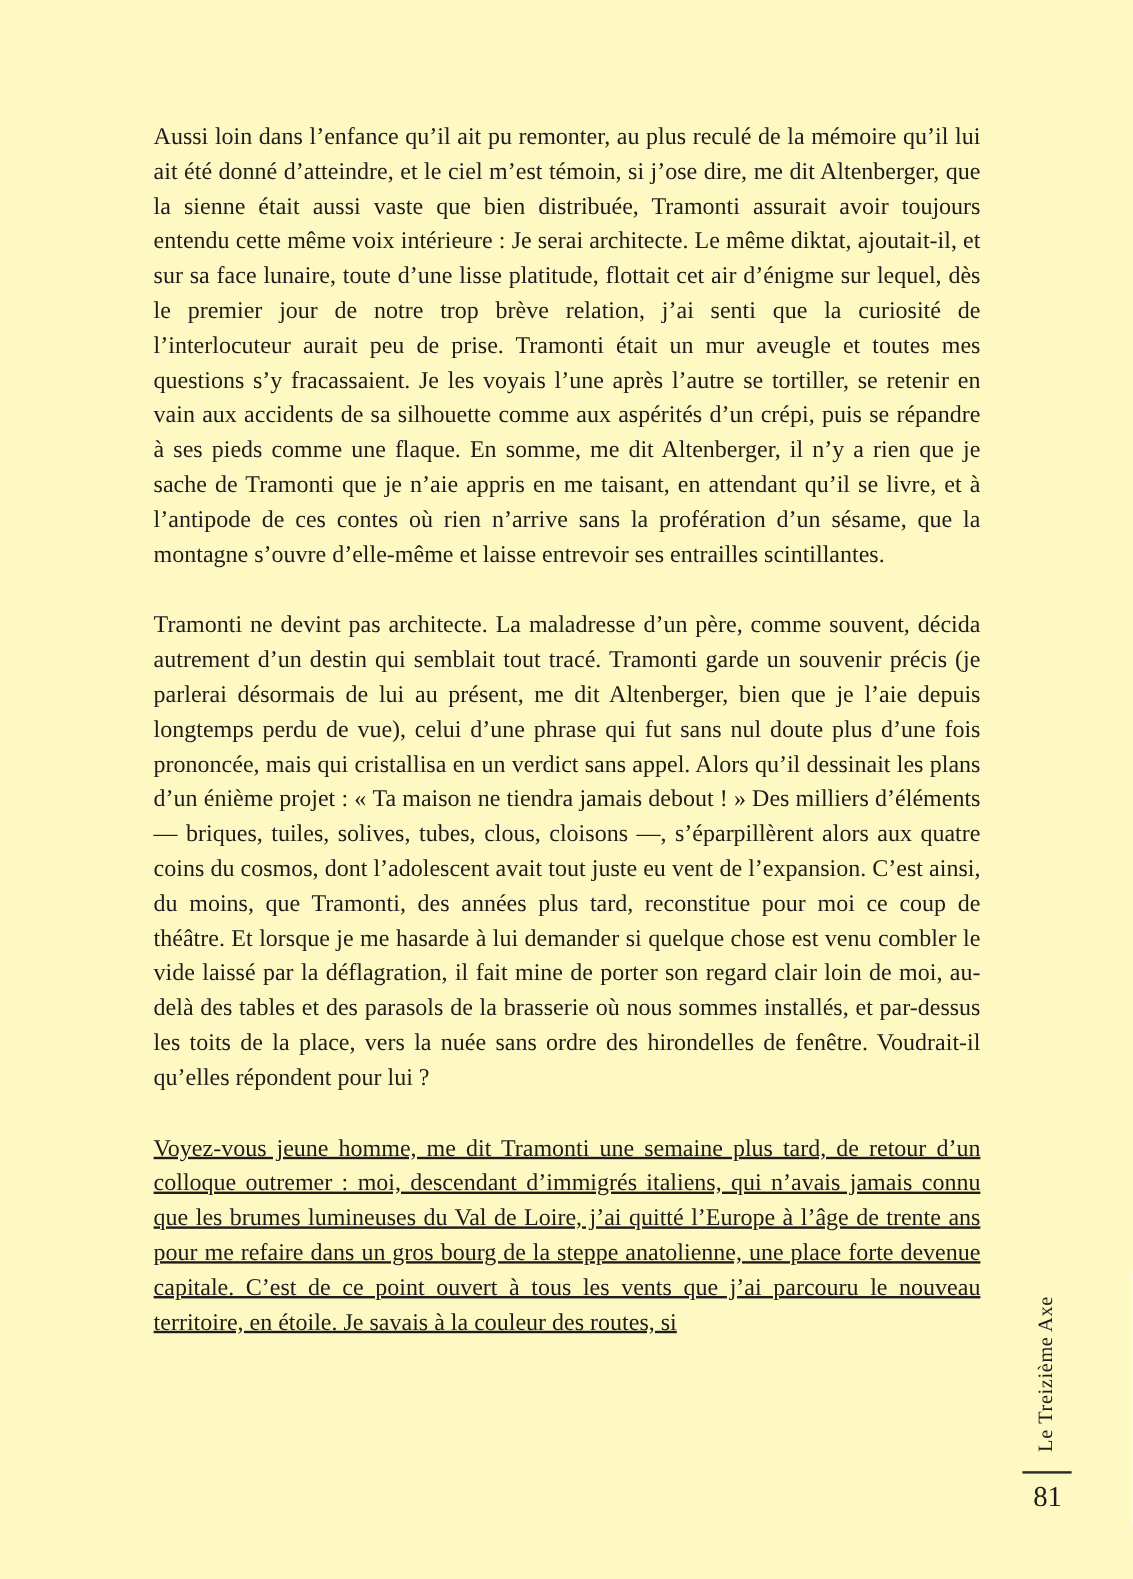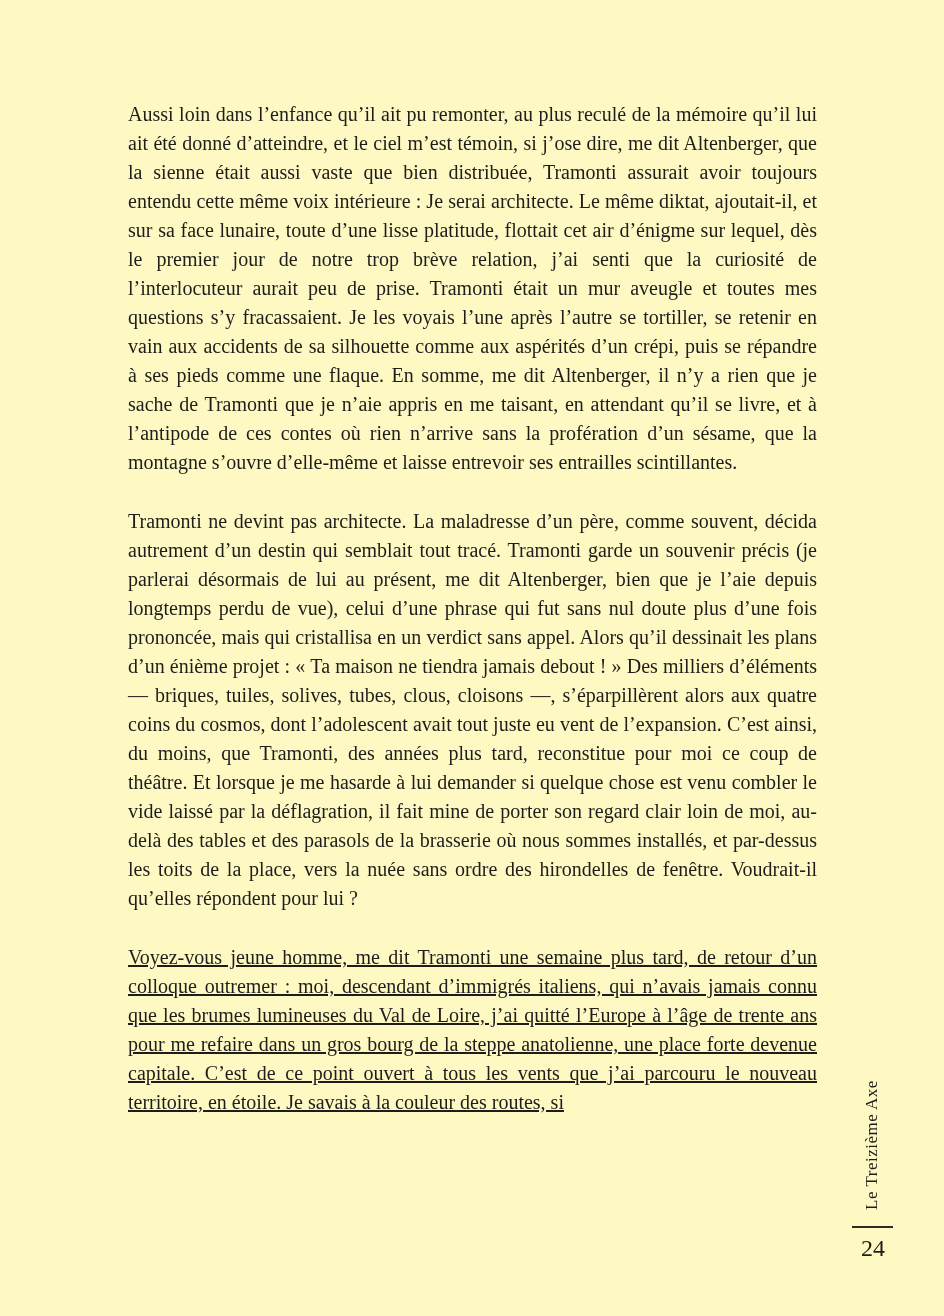--- a/index.html
+++ b/index.html
@@ -72,16 +72,16 @@
 
   <main class="text-block">
     <p>Aussi loin dans l’enfance qu’il ait pu remonter, au plus reculé de la mémoire qu’il lui ait été donné d’atteindre, et le ciel m’est témoin, si j’ose dire, me dit Altenberger, que la sienne était aussi vaste que bien distribuée, Tramonti assurait avoir toujours entendu cette même voix intérieure&nbsp;: Je serai architecte. Le même diktat, ajoutait-il, et sur sa face lunaire, toute d’une lisse platitude, flottait cet air d’énigme sur lequel, dès le premier jour de notre trop brève relation, j’ai senti que la curiosité de l’interlocuteur aurait peu de prise. Tramonti était un mur aveugle et toutes mes questions s’y fracassaient. Je les voyais l’une après l’autre se tortiller, se retenir en vain aux accidents de sa silhouette comme aux aspérités d’un crépi, puis se répandre à ses pieds comme une flaque. En somme, me dit Altenberger, il n’y a rien que je sache de Tramonti que je n’aie appris en me taisant, en attendant qu’il se livre, et à l’antipode de ces contes où rien n’arrive sans la profération d’un sésame, que la montagne s’ouvre d’elle-même et laisse entrevoir ses entrailles scintillantes.</p>
     <p>Tramonti ne devint pas architecte. La maladresse d’un père, comme souvent, décida autrement d’un destin qui semblait tout tracé. Tramonti garde un souvenir précis (je parlerai désormais de lui au présent, me dit Altenberger, bien que je l’aie depuis longtemps perdu de vue), celui d’une phrase qui fut sans nul doute plus d’une fois prononcée, mais qui cristallisa en un verdict sans appel. Alors qu’il dessinait les plans d’un énième projet&nbsp;: «&nbsp;Ta maison ne tiendra jamais debout&nbsp;!&nbsp;» Des milliers d’éléments — briques, tuiles, solives, tubes, clous, cloisons —, s’éparpillèrent alors aux quatre coins du cosmos, dont l’adolescent avait tout juste eu vent de l’expansion. C’est ainsi, du moins, que Tramonti, des années plus tard, reconstitue pour moi ce coup de théâtre. Et lorsque je me hasarde à lui demander si quelque chose est venu combler le vide laissé par la déflagration, il fait mine de porter son regard clair loin de moi, au-delà des tables et des parasols de la brasserie où nous sommes installés, et par-dessus les toits de la place, vers la nuée sans ordre des hirondelles de fenêtre. Voudrait-il qu’elles répondent pour lui&nbsp;?</p>
     <p>Voyez-vous jeune homme, me dit Tramonti une semaine plus tard, de retour d’un colloque outremer&nbsp;: moi, descendant d’immigrés italiens, qui n’avais jamais connu que les brumes lumineuses du Val de Loire, j’ai quitté l’Europe à l’âge de trente ans pour me refaire dans un gros bourg de la steppe anatolienne, une place forte devenue capitale. C’est de ce point ouvert à tous les vents que j’ai parcouru le nouveau territoire, en étoile. Je savais à la couleur des routes, si</p>
   </main>
 
   <aside>
     <div class="running-title">Le Treizième Axe</div>
     <div class="margin-rule"></div>
-    <div class="page-number">24</div>
+    <div class="page-number">81</div>
   </aside>
 
 </div>
 
 </body></html>

